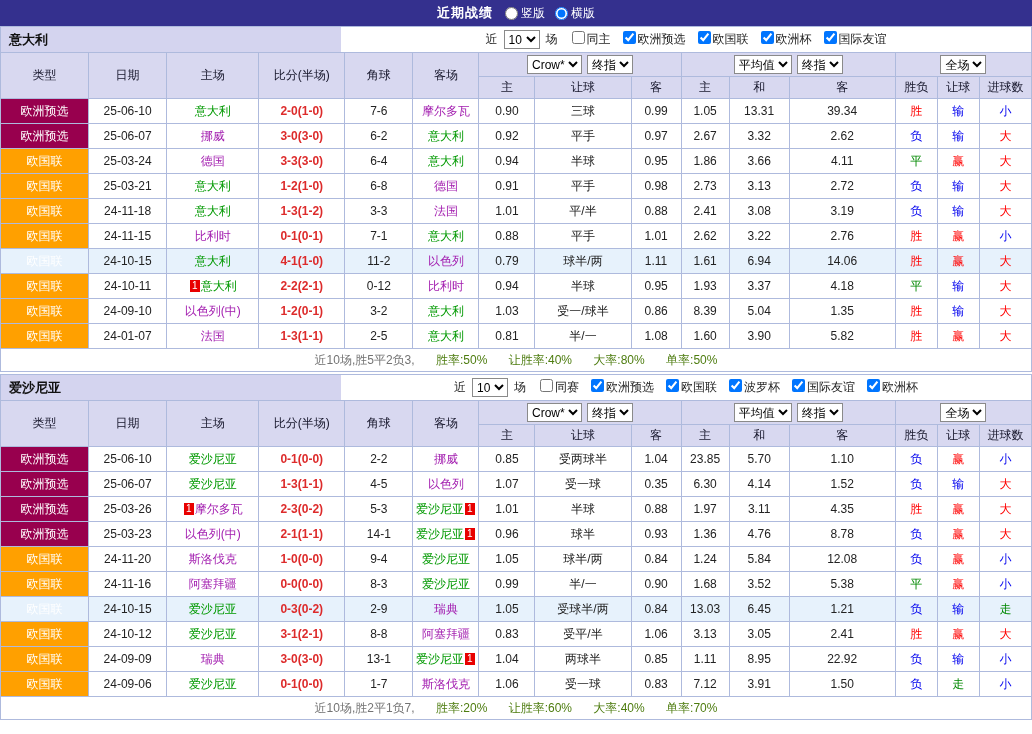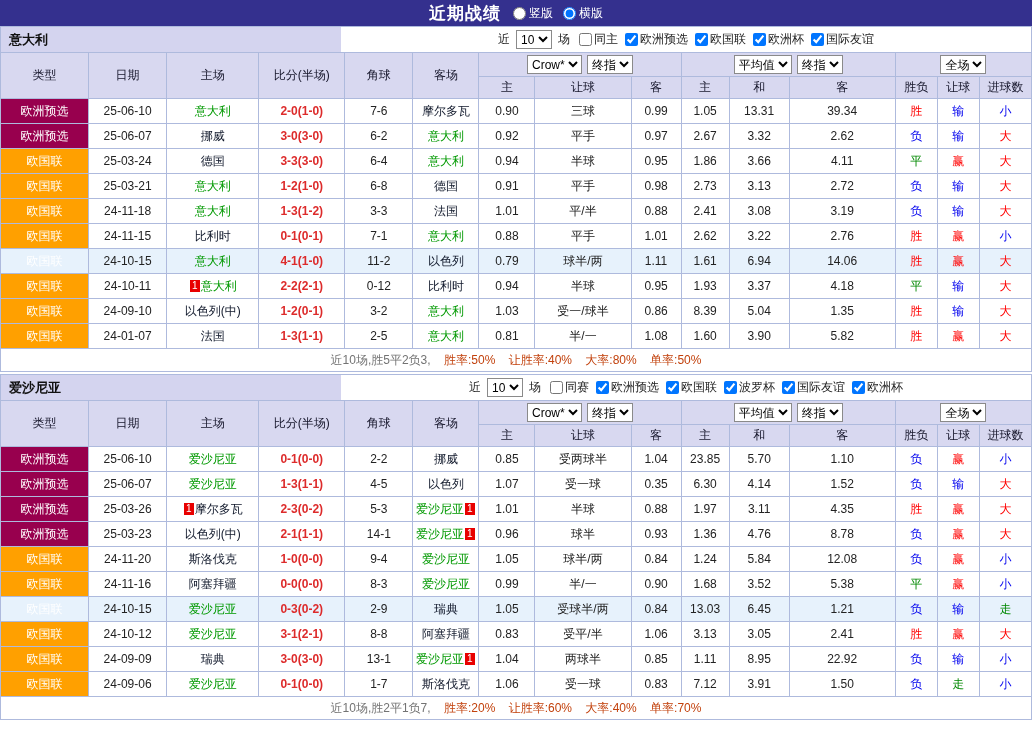--- a/index.html
+++ b/index.html
@@ -1,61 +1,61 @@
 <!DOCTYPE html>
 <html><head>
 <meta charset="utf-8">
 <style>
   * { box-sizing: border-box; }
   body { margin:0; background:#fff; font-family:"Liberation Sans","DejaVu Sans",sans-serif; font-size:12px; color:#222; }
   .page { width:1032px; }
 
   
   .topbar { height:26px; background:#34308e; color:#fff; display:flex; align-items:center; justify-content:center; gap:12px; }
-  .topbar .title { font-weight:bold; font-size:17px; letter-spacing:1px; }
+  .topbar .title { font-weight:bold; font-size:13px; letter-spacing:1px; }
   .radio-group { display:flex; align-items:center; gap:10px; }
   .radio-group label { display:flex; align-items:center; gap:3px; cursor:pointer; }
   .radio-group input { margin:0; }
 
   
   .sec-hdr { height:26px; display:flex; border:1px solid #aebadd; border-bottom:none; }
   .team-cell { flex:0 0 340px; background:#d4d4ef; display:flex; align-items:center; padding-left:8px; font-weight:bold; font-size:13px; color:#111; }
   .filter-cell { flex:1; background:#fff; display:flex; align-items:center; justify-content:center; gap:4px; }
   .filter-cell select { margin:0 2px; }
   .cb-wrap { display:flex; align-items:center; gap:2px; }
-  .cb-wrap label { display:flex; align-items:center; gap:1px; margin-left:5px; cursor:pointer; }
+  .cb-wrap label { display:flex; align-items:flex-start; gap:1px; margin-left:10px; cursor:pointer; }
   .cb-wrap input { margin:0 1px 0 0; }
 
   
   table { border-collapse:collapse; table-layout:fixed; width:1032px; }
   th, td { border:1px solid #aebadd; text-align:center; padding:0 1px; white-space:nowrap; overflow:hidden; }
   thead th { background:#d8d8f0; font-weight:normal; color:#15152a; }
   thead tr.hdr-top th { height:24px; }
   thead tr.hdr-sub th { height:22px; }
   tbody td { height:25px; }
   tfoot td { height:23px; background:#fff; border-left:1px solid #aebadd; border-right:1px solid #aebadd; }
   tr.hl td { background:#e7f2fc; }
   tr.hl td.type-a, tr.hl td.type-b { background-clip:padding-box; }
 
   select { font-size:12px; height:19px; border:1px solid #8a8a8a; background:#fff; font-family:inherit; }
   .sel-wrap { display:flex; justify-content:center; align-items:center; gap:5px; }
 
   td.type-a { background:#98004e; color:#fff; }
   td.type-b { background:#ffa000; color:#fff; }
   td.score { color:#dd2b2b;font-weight:bold; }
-  td.team span.t-name { color:#0f172a; }
+  td.team span.t-name { color:#a21caf; }
   td.team.focal span.t-name { color:#009900; }
   .card-badge { display:inline-block; background:#e80000; color:#fff; font-size:10px; line-height:12px; height:12px; min-width:10px; padding:0 1px; margin:0 1px; vertical-align:1px; }
   .r-red { color:#ff0000; }
   .r-blue { color:#0000ee; }
   .r-green { color:#008800; }
 
   .summary { text-align:center; }
   .summary .rec { color:#737373; }
-  .summary .stat { color:#c2410c; margin-left:10px; }
+  .summary .stat { color:#4d7c0f; margin-left:18px; }
 
   .sec2 { margin-top:2px; }
 </style>
 </head>
 <body>
 
 <div class="page">
 
   <div class="topbar">
     <span class="title">近期战绩</span>

